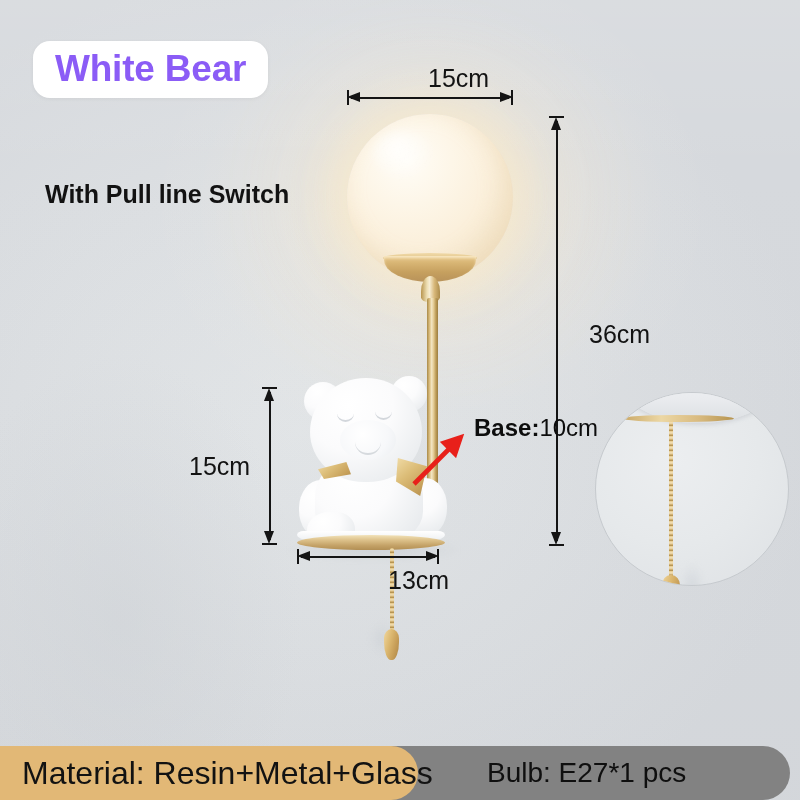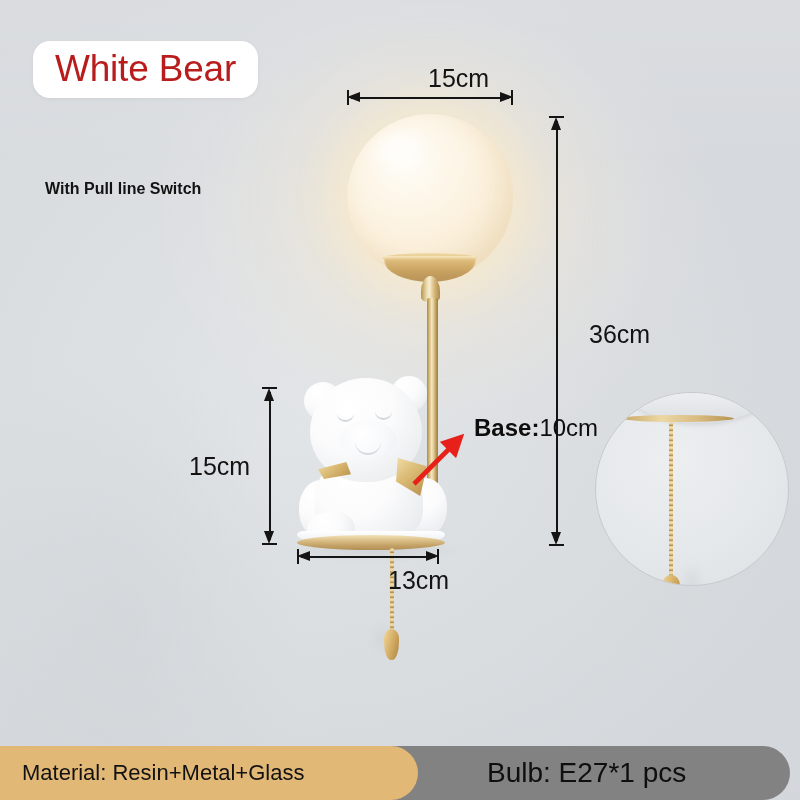--- a/index.html
+++ b/index.html
@@ -34,31 +34,31 @@
     position: absolute;
     left: 33px;
     top: 41px;
     padding: 9px 22px 11px 22px;
     background: #ffffff;
     border-radius: 17px;
     box-shadow: 0 1px 4px rgba(0,0,0,0.05);
   }
   .title-badge span {
     font-size: 37px;
-    font-weight: normal;
-    color: #b91c1c;
+    font-weight: bold;
+    color: #8b5cf6;
     letter-spacing: -0.2px;
     line-height: 1;
     white-space: nowrap;
   }
   .subtitle {
     position: absolute;
     left: 45px;
     top: 180px;
-    font-size: 16px;
+    font-size: 25px;
     font-weight: bold;
     color: #121212;
     white-space: nowrap;
   }
 
   
   .watermark {
     position: absolute;
     left: 441px;
     top: 240px;
@@ -294,21 +294,21 @@
   }
   .bar-gold {
     position: absolute;
     left: 0px; bottom: 0px; width: 418px; height: 54px;
     background: #e2b876;
     border-radius: 0 27px 27px 0;
   }
   .bar-gold span {
     position: absolute;
     left: 22px; top: 50%; transform: translateY(-50%);
-    font-size: 22px; color: #121212; white-space: nowrap;
+    font-size: 32px; color: #121212; white-space: nowrap;
   }
 </style>
 </head>
 <body>
 
 <div id="stage">
 
   <div class="wall-shade"></div>
 
   <div class="globe"></div>

